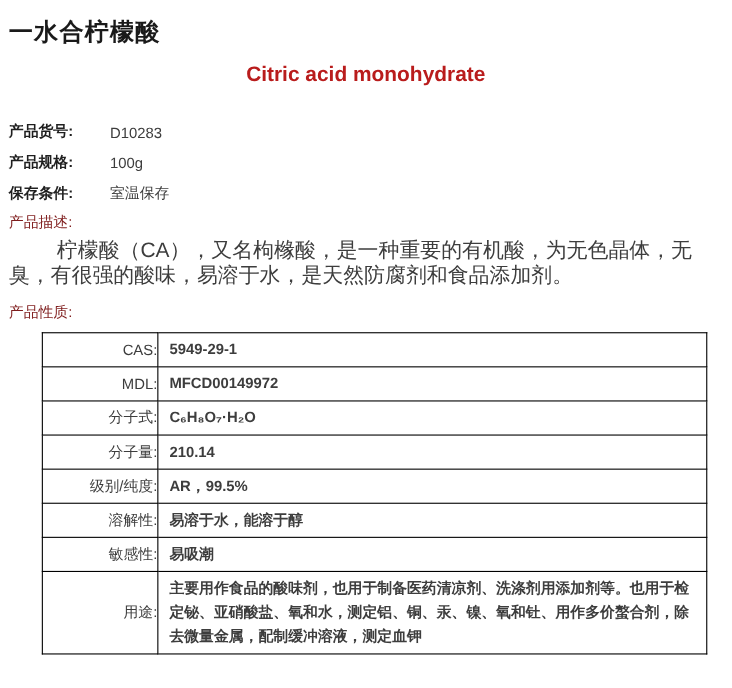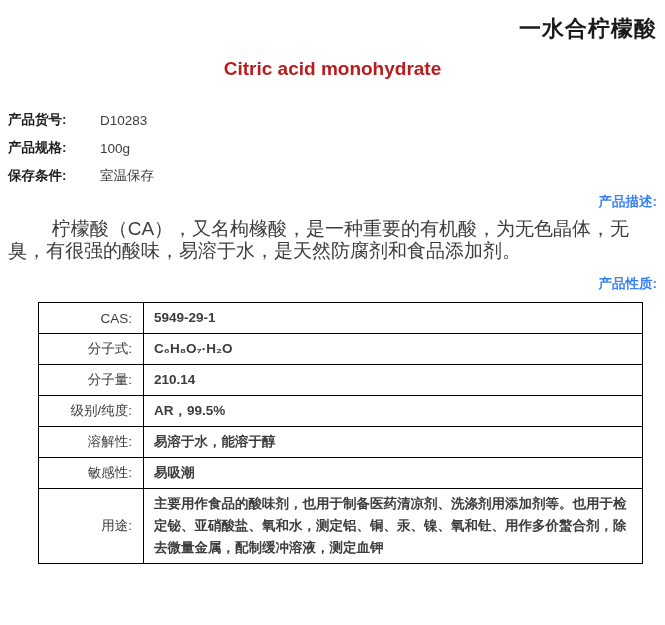--- a/index.html
+++ b/index.html
@@ -5,60 +5,59 @@
   * { margin:0; padding:0; box-sizing:border-box; }
   html,body { background:#ffffff; }
   body {
     width:665px; height:625px; overflow:hidden;
     font-family:"Liberation Sans","DejaVu Sans",sans-serif;
     color:#3d3d3d;
   }
   .page { padding:14px 8px 0 8px; }
 
   .title-zh {
-    font-size:22px; font-weight:bold; text-align:right;
+    font-size:22px; font-weight:bold; text-align:left;
     color:#1a1a1a; line-height:30px; letter-spacing:1px;
   }
   .title-en {
     font-size:19px; font-weight:bold; text-align:center;
     color:#b91c1c; line-height:26px; margin-top:12px;
   }
 
   .info { margin-top:24px; }
   .info-row { display:flex; align-items:center; height:28px; }
   .info-label {
     font-weight:bold; font-size:13.5px; color:#1f1f1f;
     width:92px; flex:0 0 92px;
   }
   .info-value { font-size:13.5px; color:#3d3d3d; }
 
   .section-heading {
-    font-weight:bold; font-size:13.5px; color:#3b82f6;
+    font-weight:normal; font-size:13.5px; color:#7f1d1d;
     line-height:20px;
-    text-align:right;
   }
   .section-heading.desc { margin-top:2px; }
   .section-heading.props { margin-top:12px; }
 
   .description {
     font-size:19px; color:#3d3d3d; line-height:22px;
     text-indent:2.3em; margin-top:6px; margin-bottom:6px;
   }
 
   table.props-table {
     border-collapse:collapse; table-layout:fixed;
     width:605px; margin:8px 0 0 30px;
   }
   table.props-table td {
     border:1px solid #000000;
     font-size:13.5px; color:#3d3d3d;
     height:31px; vertical-align:middle;
   }
   td.cell-label {
-    width:105px; text-align:right; padding-right:11px;
+    width:105px; text-align:right; 
   }
   td.cell-value {
     padding:4px 8px 4px 10px; line-height:22px;font-weight:bold;
   }
 </style>
 </head>
 <body>
 
 <div class="page">
 
@@ -85,20 +84,24 @@
 
   <div class="section-heading props">产品性质:</div>
 
   <table class="props-table">
     <tbody>
       <tr>
         <td class="cell-label">CAS:</td>
         <td class="cell-value">5949-29-1</td>
       </tr>
       <tr>
+        <td class="cell-label">MDL:</td>
+        <td class="cell-value">MFCD00149972</td>
+      </tr>
+      <tr>
         <td class="cell-label">分子式:</td>
         <td class="cell-value">C₆H₈O₇·H₂O</td>
       </tr>
       <tr>
         <td class="cell-label">分子量:</td>
         <td class="cell-value">210.14</td>
       </tr>
       <tr>
         <td class="cell-label">级别/纯度:</td>
         <td class="cell-value">AR，99.5%</td>

